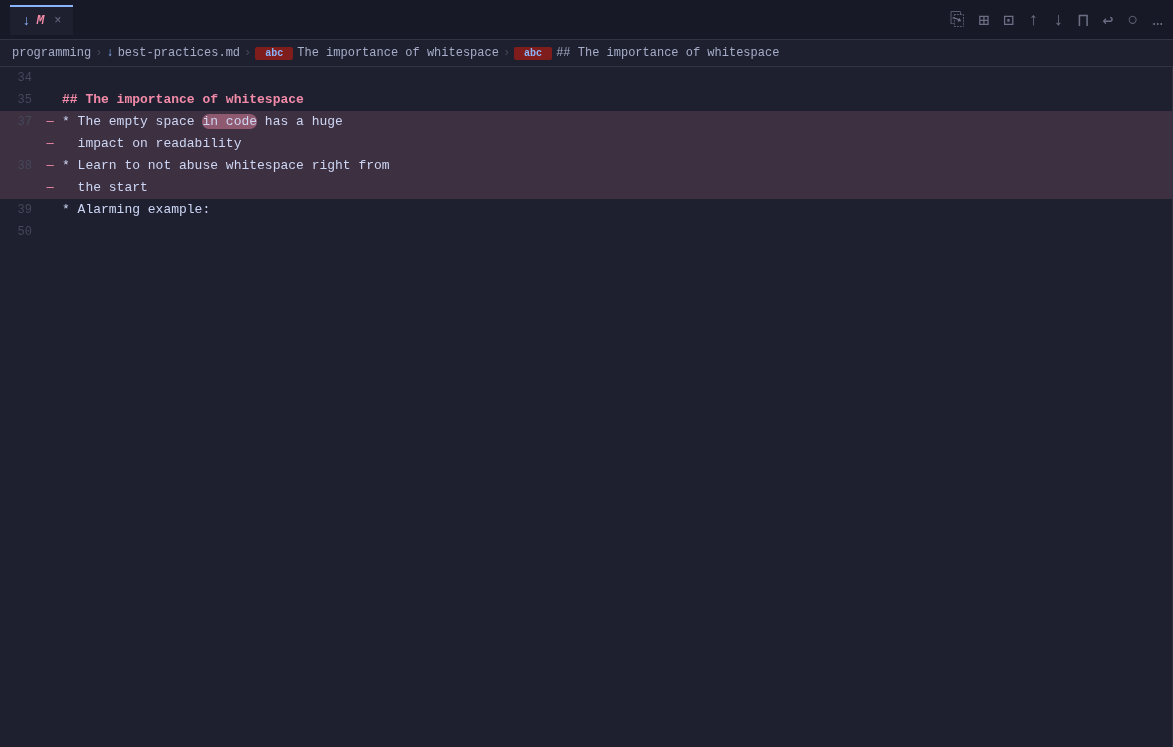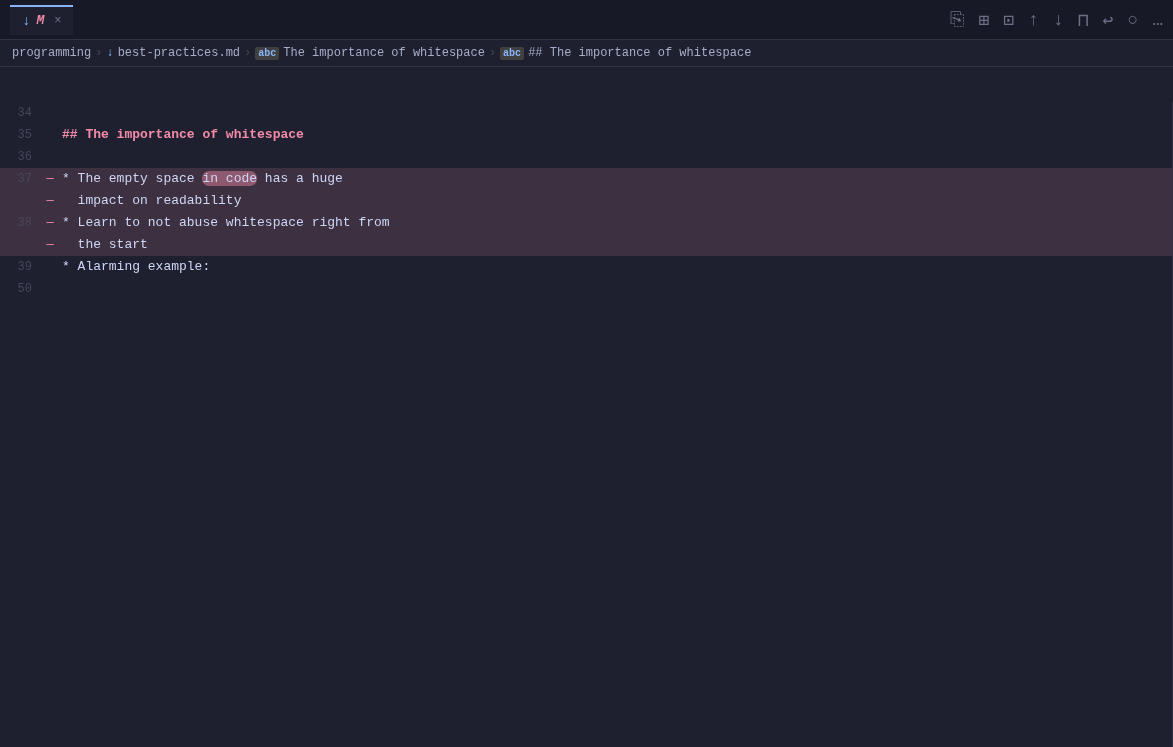--- a/index.html
+++ b/index.html
@@ -72,35 +72,34 @@
       color: #6c7086;
       display: flex;
       align-items: center;
       gap: 4px;
       border-bottom: 1px solid #313244;
       flex-shrink: 0;
     }
     .breadcrumb .sep { color: #45475a; }
     .breadcrumb .bc-icon {
       color: #89b4fa;
-      background: #404040;
-      padding: 1px 3px;
+      background: #7f1d1d;
+      padding: 1px 10px;
       border-radius: 2px;
       font-size: 10px;
       font-weight: bold;
     }
     .breadcrumb .bc-label { color: #a6adc8; }
     .breadcrumb .bc-folder-icon { color: #89b4fa; }
 
     
     .diff-container {
       display: flex;
       flex: 1;
       overflow: hidden;
-      margin-top: 35px;
     }
 
     
     .pane {
       flex: 1;
       overflow-y: auto;
       overflow-x: hidden;
       position: relative;
     }
     .pane:first-child {
@@ -208,25 +207,20 @@
       <span class="line-marker"></span>
       <span class="line-content"></span>
     </div>
 
     <div class="line">
       <span class="line-num">35</span>
       <span class="line-marker"></span>
       <span class="line-content c-heading">## The importance of whitespace</span>
     </div>
 
-    <div class="line">
-      <span class="line-num">36</span>
-      <span class="line-marker"></span>
-      <span class="line-content"></span>
-    </div>
 
     <div class="line line-removed">
       <span class="line-num">37</span>
       <span class="line-marker">—</span>
       <span class="line-content">* The empty space <span class="hl-removed">in code</span> has a huge</span>
     </div>
 
     <div class="line line-removed">
       <span class="line-num"></span>
       <span class="line-marker">—</span>

